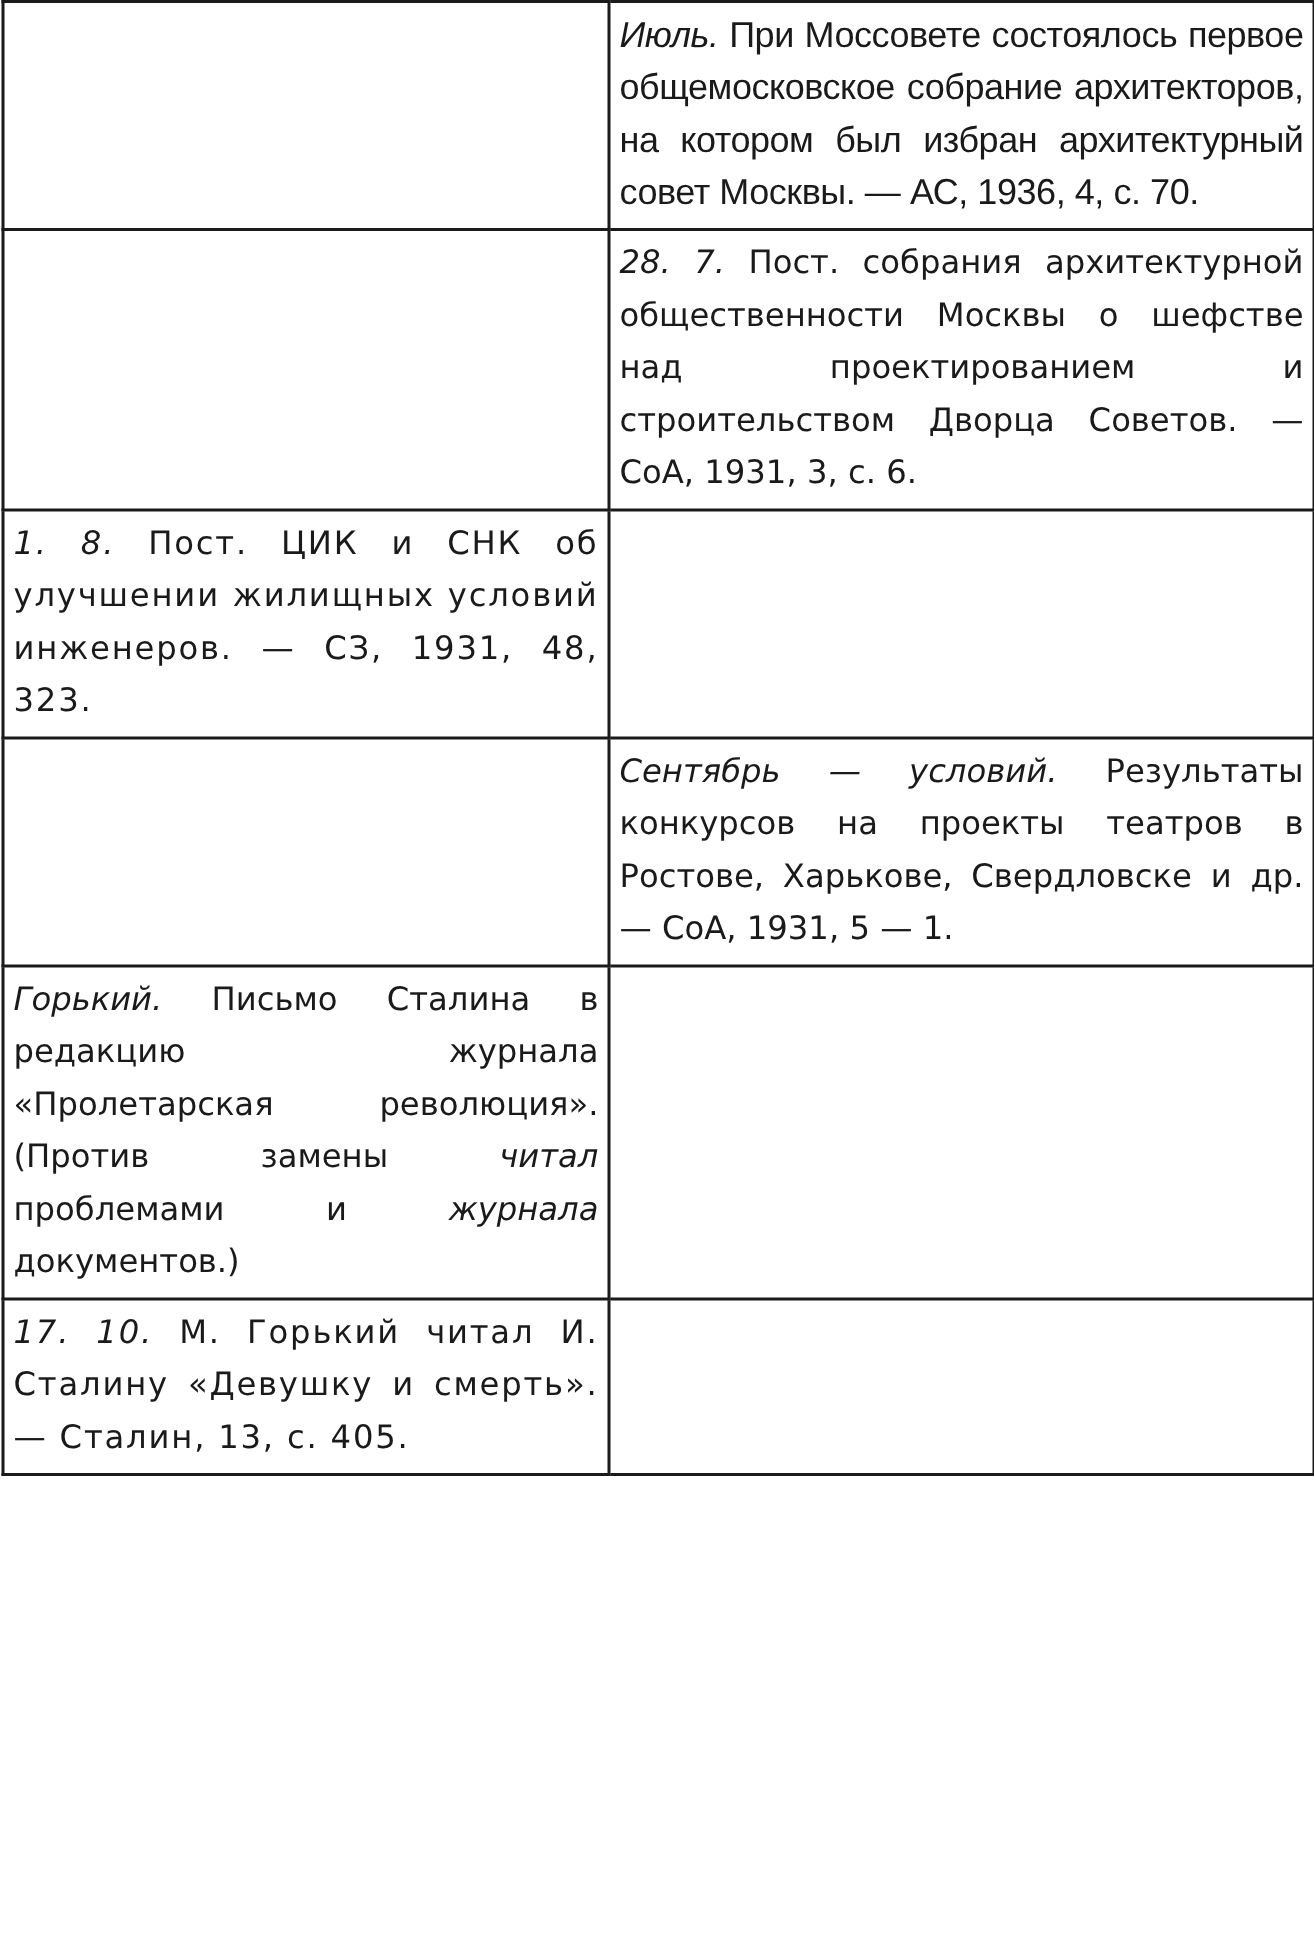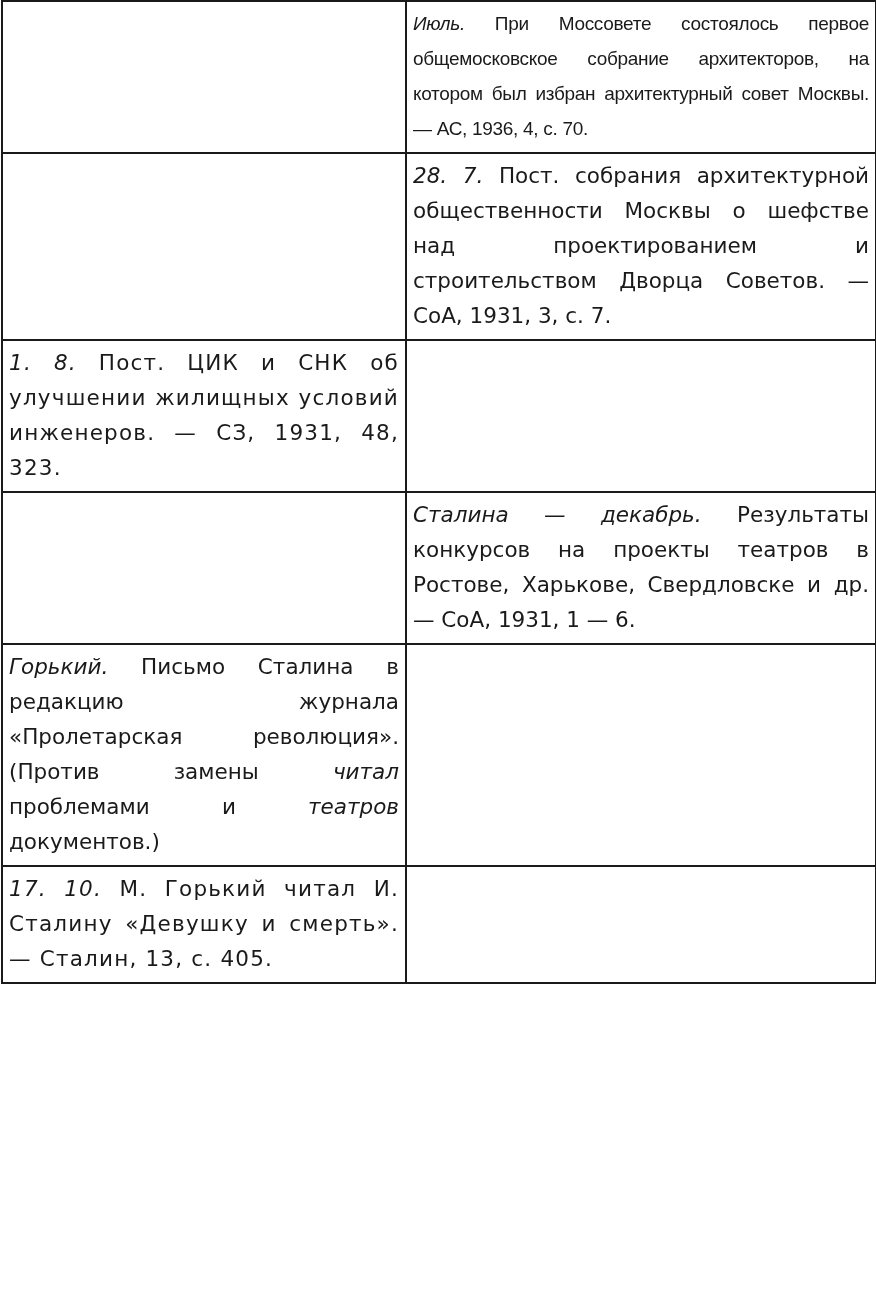--- a/index.html
+++ b/index.html
@@ -17,21 +17,21 @@
       border: 2px solid #1a1a1a;
       vertical-align: top;
       padding: 4px 6px 6px 6px;
       line-height: 35px;
       text-align: justify;
       word-spacing: 0;
     }
     col.c1 { width: 404px; }
     col.c2 { width: 470px; }
     .date { font-style: italic; }
-    .cond { font-family: "Liberation Sans", sans-serif; font-size: 19px; letter-spacing: -0.3px; }
+    .cond { font-family: "Liberation Sans", sans-serif; font-size: 24px; letter-spacing: -0.3px; }
     .wide { letter-spacing: 1.2px; }
     .r1 { height: 130px; }
     .r2 { height: 98px; }
     .r3 { height: 128px; }
     .r4 { height: 97px; margin-left: 40px; }
     .r5 { height: 97px; }
     .r6 { height: 72px; }
     .r7 { height: 134px; }
     .r8 { height: 159px; }
     .r9 { height: 100px; }
@@ -44,32 +44,32 @@
       <col class="c1">
       <col class="c2">
     </colgroup>
   <tbody>
     <tr class="r1">
       <td></td>
       <td class="cond"><span class="date">Июль.</span><span> При Моссовете состоялось первое общемосковское собрание архитекторов, на котором был избран архитектурный совет Москвы. — АС, 1936, 4, с. 70.</span></td>
     </tr>
     <tr class="r3">
       <td></td>
-      <td><span class="date">28. 7.</span><span> Пост. собрания архитектурной общественности Москвы о шефстве над проектированием и строительством Дворца Советов. — СоА, 1931, 3, с. 7.</span></td>
+      <td><span class="date">28. 7.</span><span> Пост. собрания архитектурной общественности Москвы о шефстве над проектированием и строительством Дворца Советов. — СоА, 1931, 3, с. 6.</span></td>
     </tr>
     <tr class="r4">
       <td class="wide"><span class="date">1. 8.</span><span> Пост. ЦИК и СНК об улучшении жилищных условий инженеров. — СЗ, 1931, 48, 323.</span></td>
       <td></td>
     </tr>
     <tr class="r7">
       <td></td>
-      <td><span class="date">Сталина — декабрь.</span><span> Результаты конкурсов на проекты театров в Ростове, Харькове, Свердловске и др. — СоА, 1931, 1 — 6.</span></td>
+      <td><span class="date">Сентябрь — условий.</span><span> Результаты конкурсов на проекты театров в Ростове, Харькове, Свердловске и др. — СоА, 1931, 5 — 1.</span></td>
     </tr>
     <tr class="r8">
-      <td><span class="date">Горький.</span><span> Письмо Сталина в редакцию журнала «Пролетарская революция». (Против замены </span><span class="date">читал</span><span> проблемами и </span><span class="date">театров</span><span> документов.)</span></td>
+      <td><span class="date">Горький.</span><span> Письмо Сталина в редакцию журнала «Пролетарская революция». (Против замены </span><span class="date">читал</span><span> проблемами и </span><span class="date">журнала</span><span> документов.)</span></td>
       <td></td>
     </tr>
     <tr class="r9">
       <td class="wide"><span class="date">17. 10.</span><span> М. Горький читал И. Сталину «Девушку и смерть». — Сталин, 13, с. 405.</span></td>
       <td></td>
     </tr>
 
   </tbody>
 </table>
 

